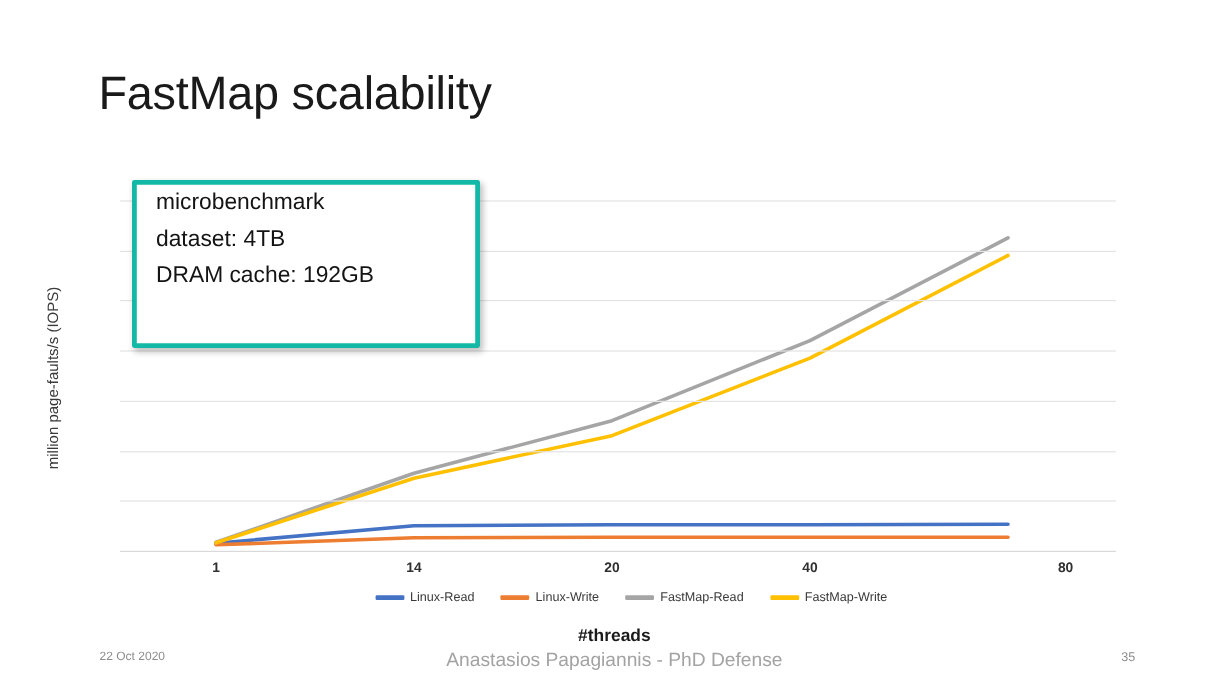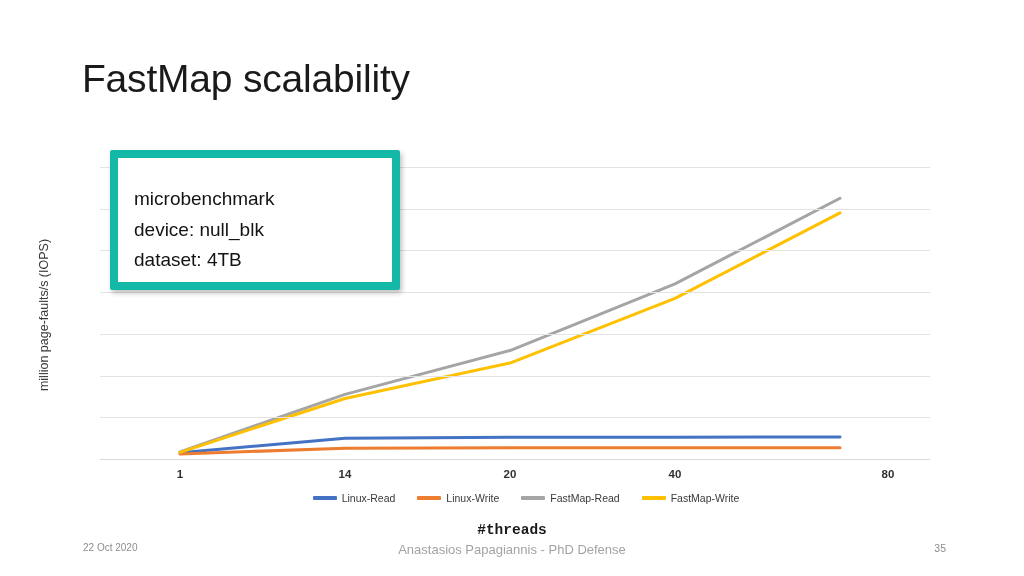--- a/index.html
+++ b/index.html
@@ -57,53 +57,53 @@
     position: absolute; left: 0; top: 492px; width: 1024px;
     display: flex; justify-content: center; align-items: center; gap: 22px; padding-left: 28px;
   }
   .legend-item { display: flex; align-items: center; gap: 5px; }
   .legend-swatch { width: 24px; height: 3.2px; border-radius: 1px; display: block; }
   .legend-label { font-size: 10.5px; color: #3a3a3a; white-space: nowrap; }
 
   
   #x-axis-title {
     position: absolute; left: 0; top: 522px; width: 1024px;
-    text-align: center; font-size: 14.5px; font-weight: bold; color: #1a1a1a; font-family: Liberation Mono, monospace;
+    text-align: center; font-size: 14.5px; font-weight: bold; color: #1a1a1a;
   }
 
   
   #callout {
     position: absolute; left: 110px; top: 150px;
     width: 290px; height: 140px;
     background: #ffffff;
-    border: 8px solid #14b8a6;
+    border: 4px solid #14b8a6;
     border-radius: 2px;
     box-shadow: 2px 3px 5px rgba(0,0,0,0.25);
-    padding: 26px 0 0 16px;
+    padding: 0 0 0 16px;
   }
   #callout .line {
     font-size: 19px; color: #141414; line-height: 30.5px; white-space: nowrap;
   }
 
   
   #annotation { position: absolute; left: 830px; top: 200px; width: 130px; height: 250px; }
   #arrow-svg { position: absolute; left: 0; top: 0; overflow: visible; }
   #annotation-label {
     position: absolute; left: 28px; top: 108px;
     font-size: 19.5px; font-weight: bold; color: #ff0000; white-space: nowrap;
   }
 
   
   #footer-date {
     position: absolute; left: 83px; top: 542px;
     font-size: 10px; color: #8c8c8c;
   }
   #footer-center {
     position: absolute; left: 0; top: 542px; width: 1024px;
-    text-align: center; font-size: 13px; color: #a3a3a3;
+    text-align: center; font-size: 16px; color: #a3a3a3;
   }
   #footer-page {
     position: absolute; right: 78px; top: 542px;
     font-size: 10.5px; color: #8c8c8c;
   }
 </style>
 </head>
 <body>
 
 <div id="slide">
@@ -160,22 +160,22 @@
           <span class="legend-swatch" style="background: rgb(255, 192, 0);"></span>
           <span class="legend-label">FastMap-Write</span>
         </div>
       </div>
 
     <div id="x-axis-title">#threads</div>
   </div>
 
   <div id="callout">
     <div class="line">microbenchmark</div>
-    <div class="line">device: null_blk</div>
     <div class="line">dataset: 4TB</div>
+    <div class="line">DRAM cache: 192GB</div>
   </div>
 
 
   <div id="footer-date">22 Oct 2020</div>
   <div id="footer-center">Anastasios Papagiannis - PhD Defense</div>
   <div id="footer-page">35</div>
 
 </div>
 
 </body></html>

